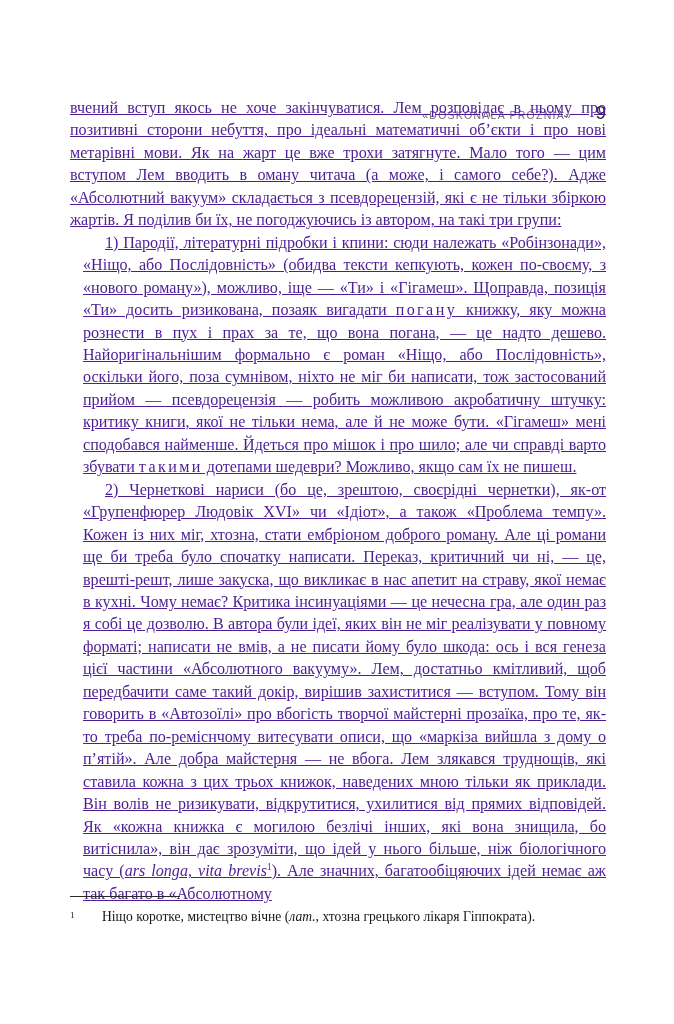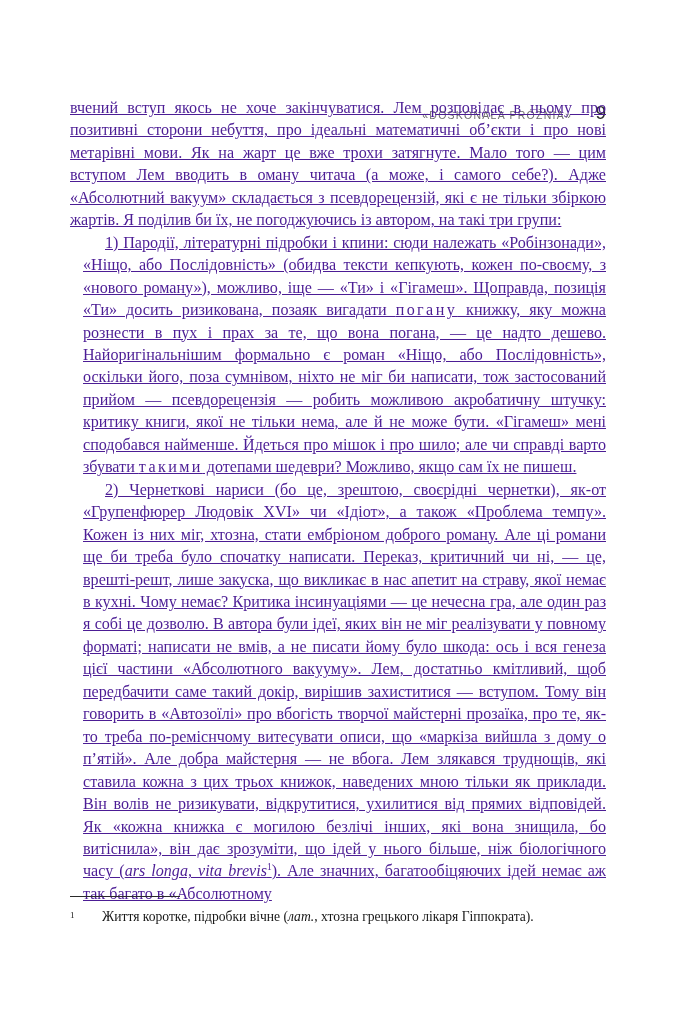--- a/index.html
+++ b/index.html
@@ -136,17 +136,17 @@
     <p class="indent"><span>1) Пародії, літературні підробки і кпини: сюди належать «Робінзонади», «Ніщо, або Послідовність» (обидва тексти кепкують, кожен по-своєму, з «нового роману»), можливо, іще — «Ти» і «Гігамеш». Щоправда, позиція «Ти» досить ризикована, позаяк вигадати </span><span class="sp">погану</span><span> книжку, яку можна рознести в пух і прах за те, що вона погана, — це надто дешево. Найоригінальнішим формально є роман «Ніщо, або Послідовність», оскільки його, поза сумнівом, ніхто не міг би написати, тож застосований прийом — псевдорецензія — робить можливою акробатичну штучку: критику книги, якої не тільки нема, але й не може бути. «Гігамеш» мені сподобався найменше. Йдеться про мішок і про шило; але чи справді варто збувати </span><span class="sp">такими</span><span> дотепами шедеври? Можливо, якщо сам їх не пишеш.</span></p>
 
     <p class="indent"><span>2) Чернеткові нариси (бо це, зрештою, своєрідні чернетки), як-от «Групенфюрер Людовік XVI» чи «Ідіот», а також «Проблема темпу». Кожен із них міг, хтозна, стати ембріоном доброго роману. Але ці романи ще би треба було спочатку написати. Переказ, критичний чи ні, — це, врешті-решт, лише закуска, що викликає в нас апетит на страву, якої немає в кухні. Чому немає? Критика інсинуаціями — це нечесна гра, але один раз я собі це дозволю. В автора були ідеї, яких він не міг реалізувати у повному форматі; написати не вмів, а не писати йому було шкода: ось і вся генеза цієї частини «Абсолютного вакууму». Лем, достатньо кмітливий, щоб передбачити саме такий докір, вирішив захиститися — вступом. Тому він говорить в «Автозоїлі» про вбогість творчої майстерні прозаїка, про те, як-то треба по-реміснчому витесувати описи, що «маркіза вийшла з дому о п’ятій». Але добра майстерня — не вбога. Лем злякався труднощів, які ставила кожна з цих трьох книжок, наведених мною тільки як приклади. Він волів не ризикувати, відкрутитися, ухилитися від прямих відповідей. Як «кожна книжка є могилою безлічі інших, які вона знищила, бо витіснила», він дає зрозуміти, що ідей у нього більше, ніж біологічного часу (</span><span class="it">ars longa, vita brevis</span><sup class="fn">1</sup><span>). Але значних, багатообіцяючих ідей немає аж так багато в «Абсолютному</span></p>
 
   </div>
 
   <div class="footnote-area">
     <div class="footnote-rule"></div>
     <div class="footnote">
       <span class="marker">1</span>
-      <span class="fn-text"><span>Життя коротке, підробки вічне (</span><span class="it">лат.</span><span>, хтозна грецького лікаря Гіппократа).</span></span>
+      <span class="fn-text"><span>Ніщо коротке, мистецтво вічне (</span><span class="it">лат.</span><span>, хтозна грецького лікаря Гіппократа).</span></span>
     </div>
   </div>
 
 </div>
 
 </body></html>

